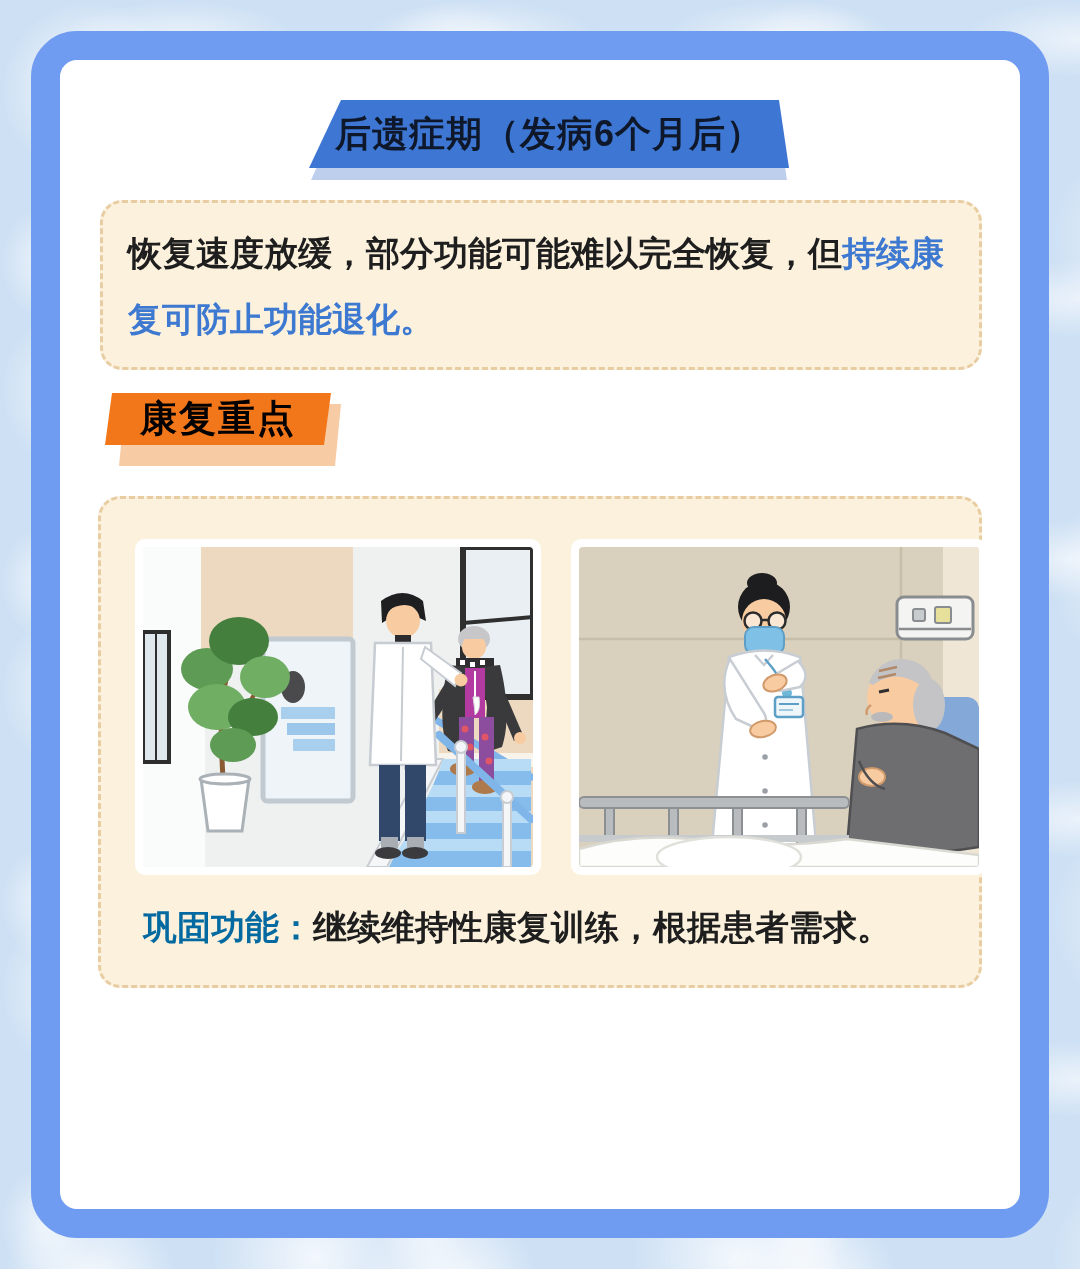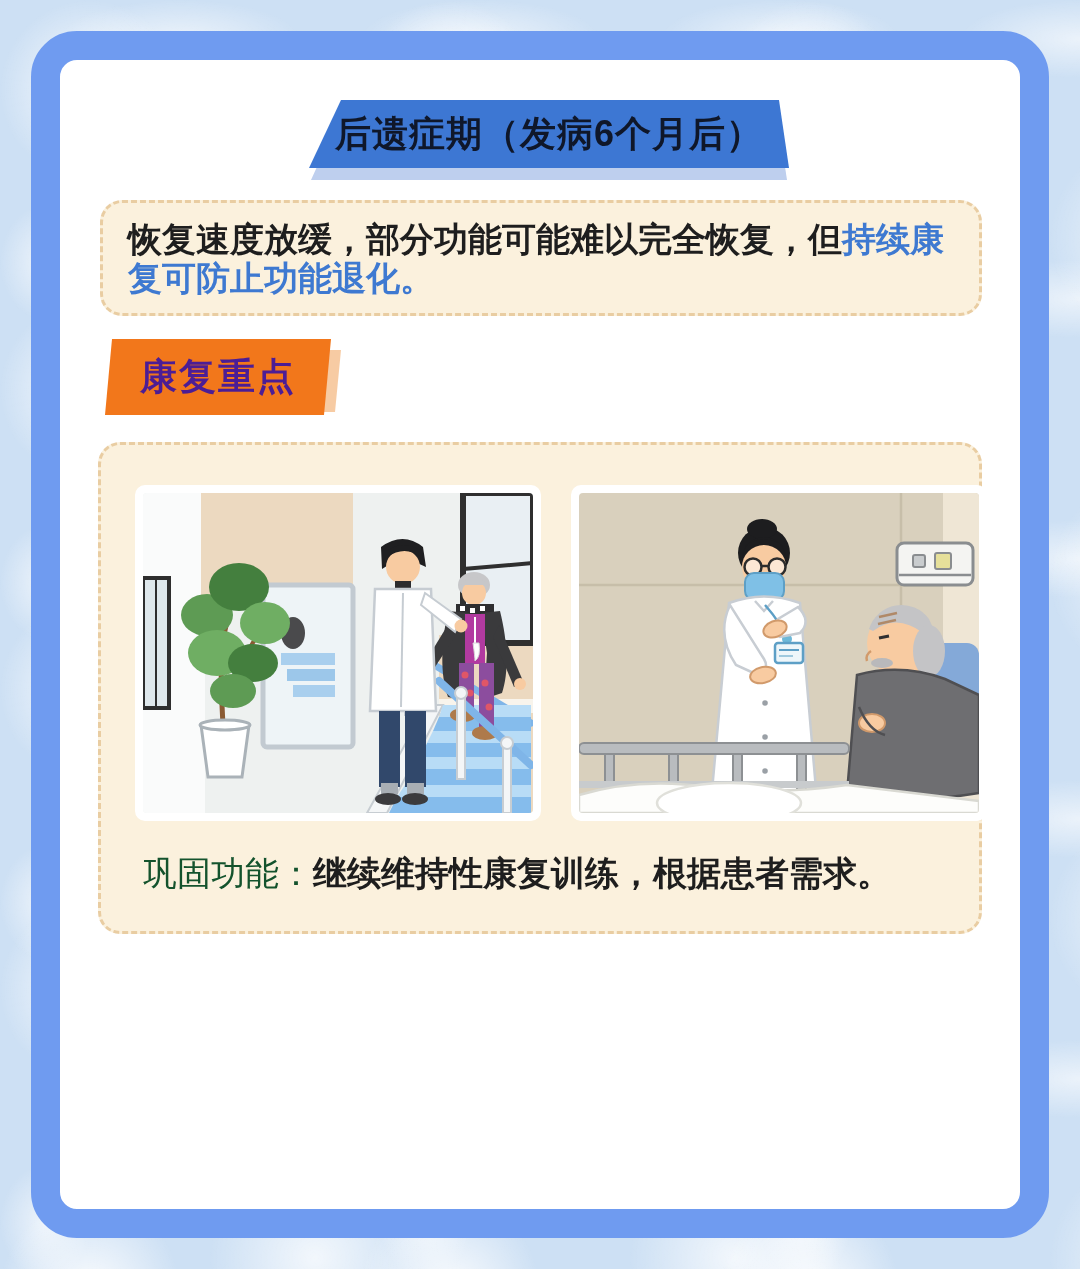--- a/index.html
+++ b/index.html
@@ -39,50 +39,50 @@
     color:#0f172a;font-size:36px;font-weight:700;letter-spacing:1px;
   }
 
   
   .cream-box{
     background:#fbf1dd;border:3px dashed #e9cda2;border-radius:22px;
     box-sizing:border-box;
   }
   .intro-box{
     margin:32px 38px 0 40px;padding:17px 25px 15px;
-    font-size:34px;line-height:39px;font-weight:600;color:#1e1e1e;
+    font-size:34px;line-height:66px;font-weight:600;color:#1e1e1e;
   }
   .hl-blue{color:#3e79d1;font-weight:700;}
 
   
   .badge-wrap{position:relative;width:226px;height:64px;margin:23px 0 0 45px;}
   .badge-shadow{
     position:absolute;left:14px;top:11px;width:222px;height:62px;
     background:#f7cba3;
     clip-path:polygon(6px 0, 100% 0, calc(100% - 6px) 100%, 0 100%);
   }
   .badge-main{
-    position:absolute;left:0;top:0;width:226px;height:76px;
+    position:absolute;left:0;top:0;width:226px;height:52px;
     background:#f2771b;
     clip-path:polygon(7px 0, 100% 0, calc(100% - 7px) 100%, 0 100%);
     display:flex;align-items:center;justify-content:center;
-    color:#4c1d95;font-size:37px;font-weight:700;letter-spacing:2px;
+    color:#000000;font-size:37px;font-weight:700;letter-spacing:2px;
   }
 
   
   .rehab-box{margin:39px 38px 0 38px;padding:40px 0 28px 0;}
   .pics{display:flex;gap:30px;padding-left:34px;}
   .pic{
     border:8px solid #ffffff;border-radius:10px;background:#ffffff;
     line-height:0;flex:none;
   }
   .pic svg{border-radius:4px;display:block;}
   .rehab-text{padding:22px 30px 0 42px;font-size:34px;line-height:60px;font-weight:600;color:#1e1e1e;}
   .rehab-text p{margin:0;}
-  .term{color:#14532d;font-weight:400;}
+  .term{color:#0369a1;font-weight:700;}
 </style>
 </head>
 <body>
 
 <div id="poster">
   <div class="frame"></div>
   <div class="content">
 
     <div class="banner-wrap">
       <div class="banner-shadow"></div>

